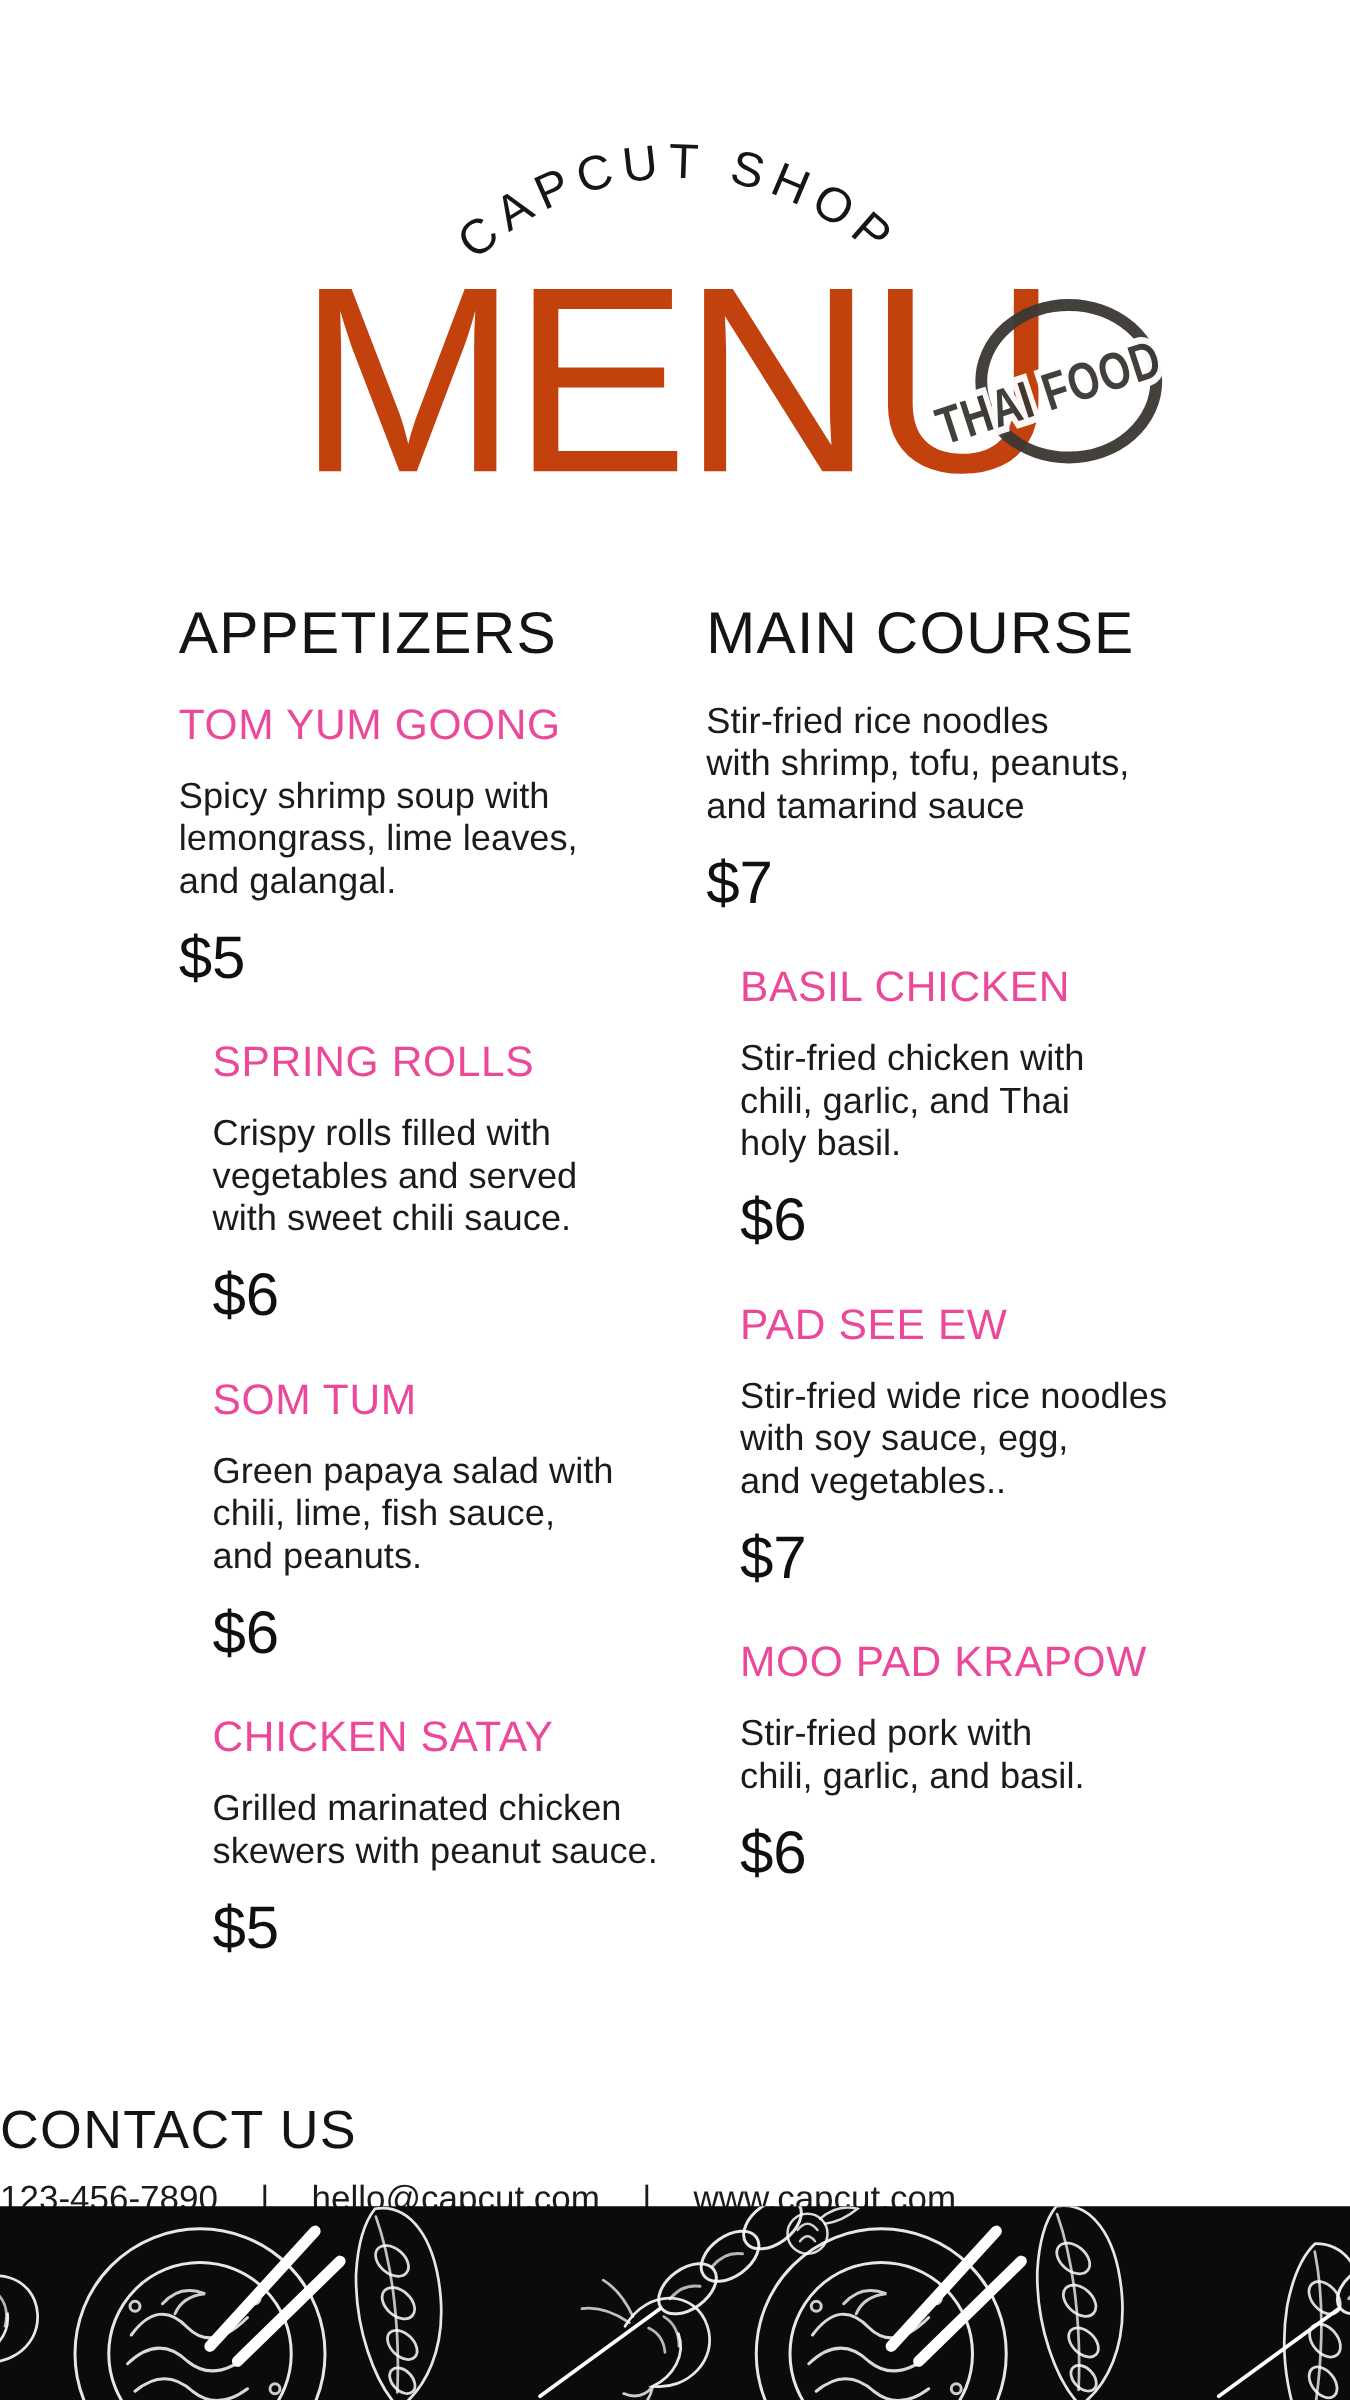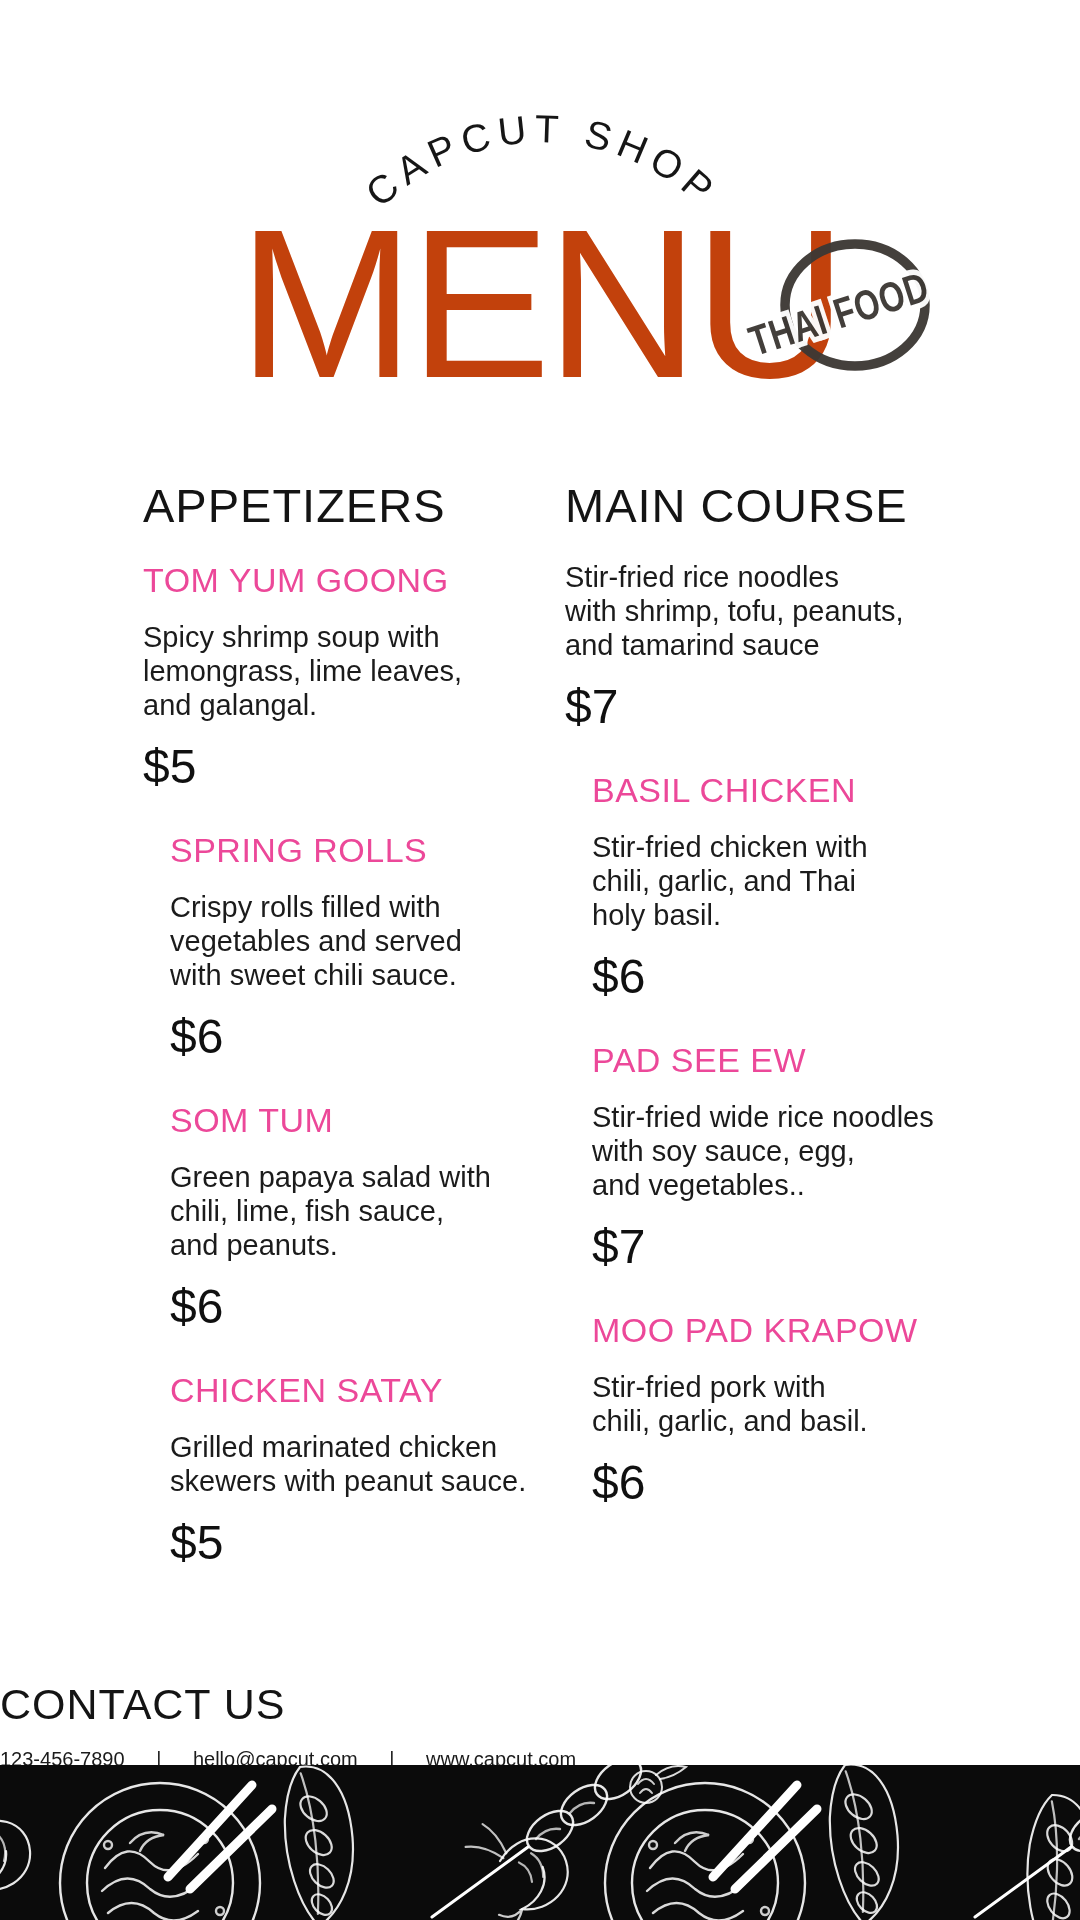--- a/index.html
+++ b/index.html
@@ -46,21 +46,21 @@
   .item-desc{
     margin:20px 0 0 0;font-size:29px;line-height:34px;font-weight:400;
     color:#1b1b1b;white-space:pre-line;
   }
   .item-price{
     margin:20px 0 0 0;font-size:48px;line-height:50px;font-weight:400;color:#101010;
   }
   
   .contact{position:absolute;top:1680px;left:0;width:1080px;text-align:left;}
   .contact-title{margin:0;font-size:43px;line-height:48px;font-weight:400;letter-spacing:1px;color:#141414;}
-  .contact-row{margin-top:16px;font-size:20px;line-height:30px;color:#1b1b1b;}
+  .contact-row{margin-top:16px;font-size:28px;line-height:30px;color:#1b1b1b;}
   .contact-sep{display:inline-block;margin:0 26px;color:#1b1b1b;}
   
   .band{position:absolute;left:0;top:1765px;width:1080px;height:155px;background:#0b0b0b;}
   .band svg{position:absolute;left:0;top:0;width:1080px;height:155px;}
 </style>
 </head>
 <body>
 
 <div class="page">
 

